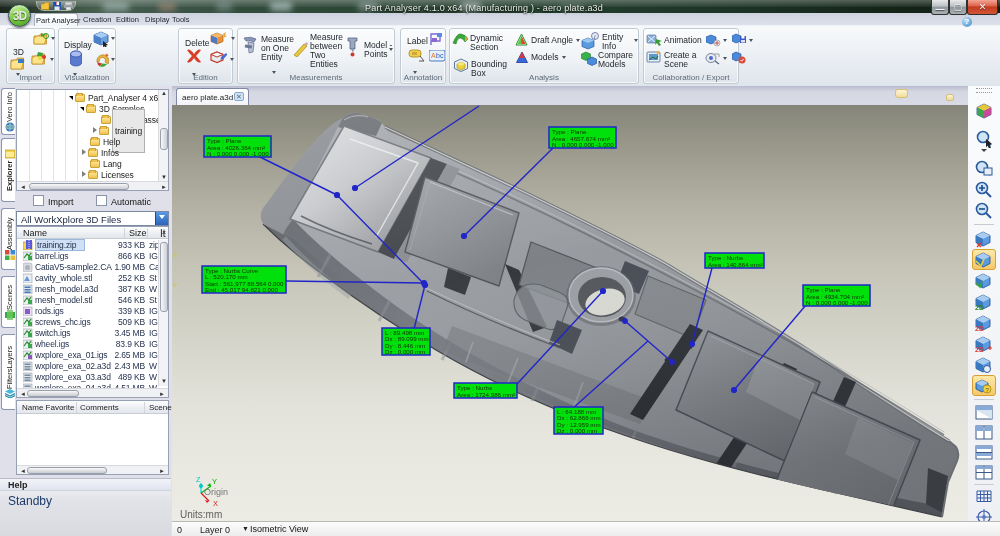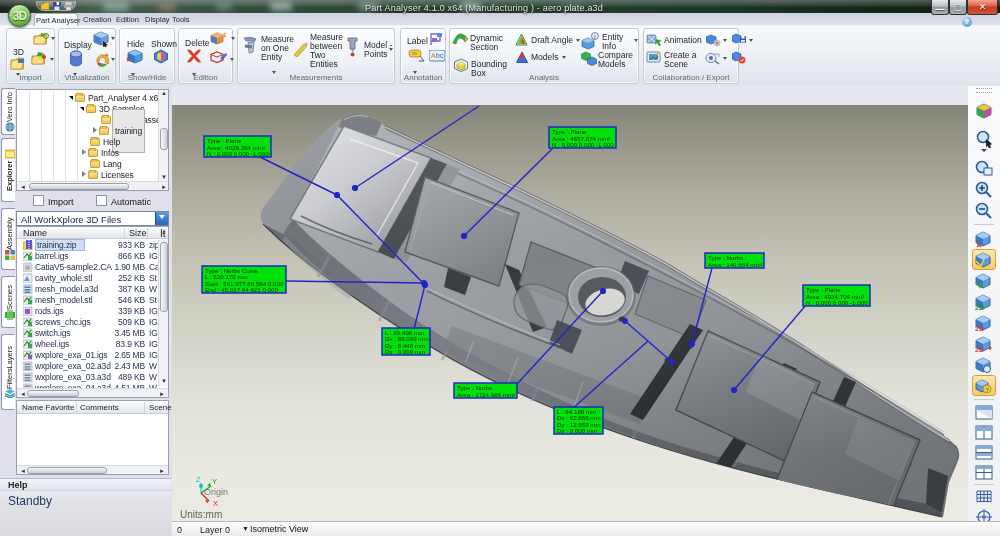--- a/index.html
+++ b/index.html
@@ -162,37 +162,20 @@
       <svg class="it" style="left:35px;top:24px" width="15" height="14">
           <path d="M3,9 a6,6 0 1 1 11,2 l-3,-2 a3,3 0 1 0 -5.5,-1 z" fill="#e8b23a" stroke="#a8761a" stroke-width=".6"></path>
           <path d="M3,9 a6,6 0 0 0 3,4.5 l2,-3 z" fill="#d03a2a"></path>
           <path d="M13,11 a6,6 0 0 1 -7,2.5 l2,-3 z" fill="#3aa83a"></path>
           <path d="M11,2 l2,-1.5 1.5,2 -2,1.5 z" fill="#e06a3a"></path>
         </svg>
       <div class="dar" style="left:52px;top:29px"></div>
       <div class="glabel">Visualization</div>
     </div>
 
-    <div class="grp" style="left:119px;width:56px">
-      <div class="it" style="left:7px;top:11px">Hide</div>
-      <svg class="it" style="left:6px;top:20px" width="17" height="16">
-          <path d="M9,1 l7,3 v7 l-7,3 -7,-3 v-7 z" fill="#4a9ae0" stroke="#1a5aa0" stroke-width=".8"></path>
-          <path d="M9,1 l7,3 -7,3 -7,-3 z" fill="#8ac4f0"></path>
-          <path d="M9,7 v7 l-7,-3 v-7 z" fill="#2a78c8"></path>
-          <path d="M1,9 l3,3 M4,9 l-3,3" stroke="#e03a3a" stroke-width="1.6"></path>
-        </svg>
-      <div class="it" style="left:31px;top:11px">Shown</div>
-      <svg class="it" style="left:33px;top:20px" width="16" height="15">
-          <path d="M8,1 l6.5,3.5 v6 l-6.5,3.5 -6.5,-3.5 v-6 z" fill="#3a88d8" stroke="#1a4a90" stroke-width=".8"></path>
-          <circle cx="8" cy="7.5" r="4" fill="#e8d83a"></circle>
-          <path d="M8,3.5 a4,4 0 0 1 0,8" fill="#e04a9a"></path>
-        </svg>
-      <div class="dar" style="left:11px;top:44px"></div>
-      <div class="glabel">Show/Hide</div>
-    </div>
 
     <div class="grp" style="left:178px;width:55px">
       <div class="it" style="left:6px;top:10px">Delete</div>
       <svg class="it" style="left:7px;top:19px" width="16" height="16">
           <path d="M1,2 q3,-2 7,4 q4,-6 7,-4 q-2,3 -5,6 q3,3 5,6 q-3,2 -7,-4 q-4,6 -7,4 q2,-3 5,-6 q-3,-3 -5,-6 z" fill="#d8402a"></path>
         </svg>
       <svg class="it" style="left:31px;top:3px" width="18" height="15">
           <path d="M7,1 l6,2.5 v6 l-6,2.5 -6,-2.5 v-6 z" fill="#e8923a" stroke="#b05a10" stroke-width=".7"></path>
           <path d="M7,1 l6,2.5 -6,2.5 -6,-2.5 z" fill="#f0b86a"></path>
           <path d="M7,6 v6 l-6,-2.5 v-6 z" fill="#4a7ac8"></path>
@@ -580,20 +563,25 @@
     </div>
     <div style="position:absolute;left:70px;top:391px;font-size:5px;color:#888;letter-spacing:1px">■■■■■■</div>
   </div>
   <div id="standby">
     <div style="position:absolute;left:0;top:0;width:100%;height:13px;background:linear-gradient(180deg,#f2f4f9,#dfe3ed);border-top:1px solid #b8bcc8;border-bottom:1px solid #cfd3dc">
         <span style="position:absolute;left:8px;top:1px;font-size:9px;color:#222;font-weight:bold">Help</span>
       </div>
     <div style="position:absolute;left:8px;top:16px;font-size:12px;color:#1c3a68">Standby</div>
   </div>
 
+  <div id="docbar">
+      <div id="doctab">aero plate.a3d<i>✕</i></div>
+  <div style="position:absolute;right:60px;top:3px;width:13px;height:9px;background:linear-gradient(180deg,#fdf6d8,#f0dc9a);border:1px solid #d8c070;border-radius:3px"></div>
+  <div style="position:absolute;right:14px;top:8px;width:8px;height:7px;background:linear-gradient(180deg,#fbf2d2,#eed898);border:1px solid #cfc080;border-radius:2px"></div>
+    </div>
   <div id="viewport">
   <svg id="vsvg" width="1000" height="536">
     <defs>
       <linearGradient id="gBody" x1="0" y1="0" x2="1" y2="1">
         <stop offset="0" stop-color="#a9acb1"></stop>
             <stop offset=".5" stop-color="#94979c"></stop>
             <stop offset="1" stop-color="#85888d"></stop>
       </linearGradient>
       <linearGradient id="gP1" x1="0" y1="0" x2=".9" y2="1">
         <stop offset="0" stop-color="#e0e1e4"></stop>

